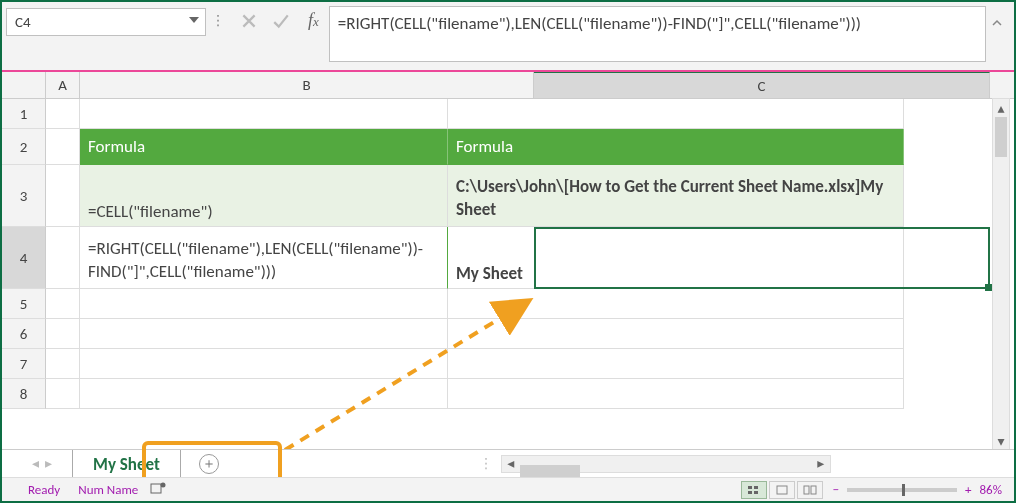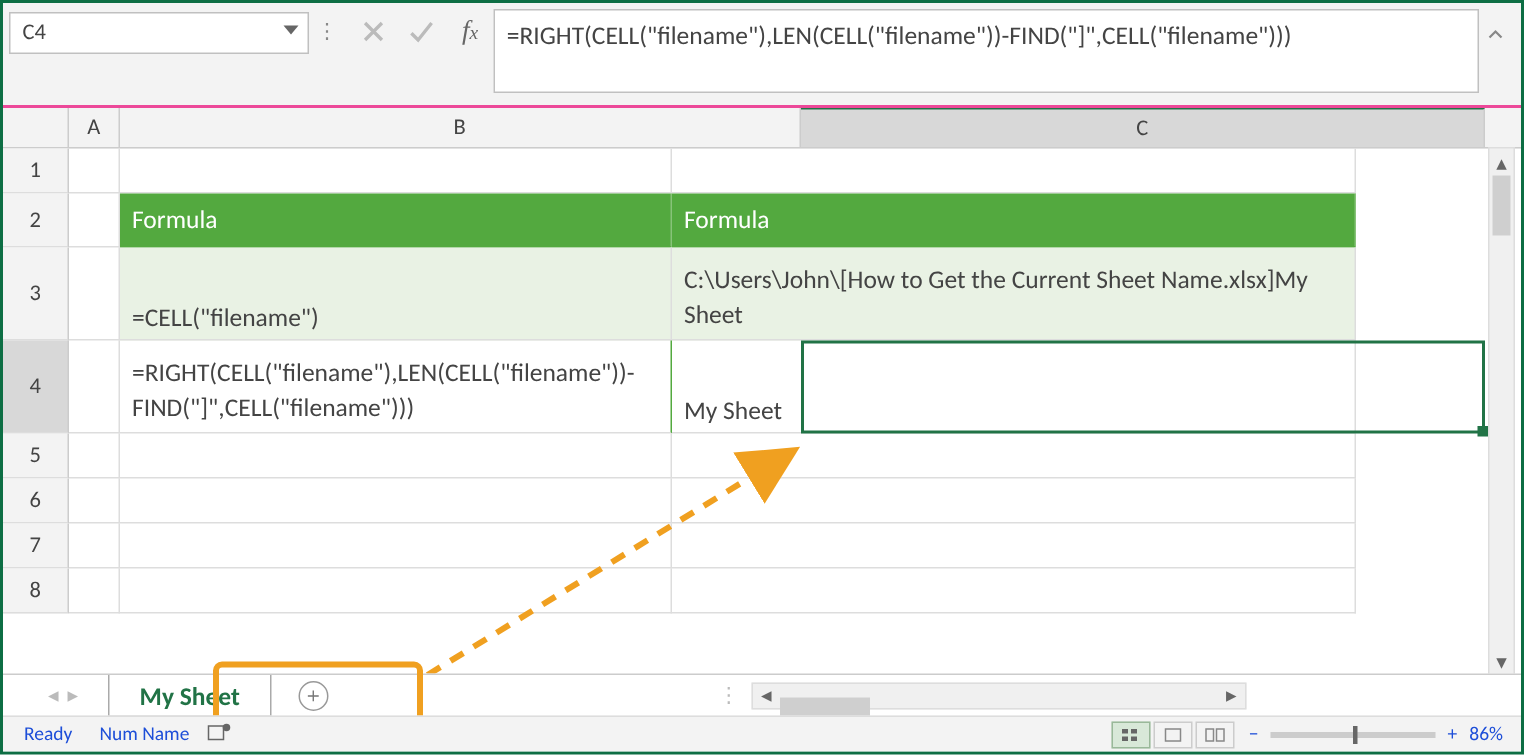--- a/index.html
+++ b/index.html
@@ -68,21 +68,21 @@
   .colB { width: 454px;}
   .colC { width: 456px; background:#d8d8d8; border-top:1px solid #217346; border-bottom:0;}
 
   
   .grid { position: relative; }
   .row { display:flex; }
   .rh { width:44px; border-right:1px solid #ccc; border-bottom:1px solid #ddd; background:#f3f3f3; display:flex; align-items:center; justify-content:center; font-size:15px;}
   .cell { border-right:1px solid #ddd; border-bottom:1px solid #ddd; padding: 4px 8px; font-size:17px; display:flex; align-items:center;}
   .cA { width:34px;}
   .cB { width:368px;}
-  .cC { width:456px;}
+  .cC { width:456px;font-weight:bold;}
   .h30 { height: 30px;}
   .h36 { height: 36px;}
   .h62 { height: 62px;}
 
   .hdr-green { background:#53a93f; color:#fff; font-weight:400; border-bottom:1px solid #53a93f; border-right-color: rgba(255,255,255,.3);}
   .lt-green { background:#e9f2e4; }
   .align-top { align-items:flex-end; }
   .wrap { white-space: normal; line-height: 1.35; align-items:flex-end;}
 
   
@@ -107,21 +107,21 @@
   .tab-nav { display:flex; gap:6px; margin: 0 20px 0 30px; color:#bbb;}
   .sheet-tab { border:1px solid #aaa; border-top:none; padding: 4px 20px 2px 20px; color:#217346; font-weight:600; font-size:17px; background:#fff;}
   .add-sheet { margin-left:18px; width:20px; height:20px; border:1px solid #999; border-radius:50%; display:flex; align-items:center; justify-content:center; color:#777; font-size:14px;}
   .h-divider { margin-left: 260px; color:#bbb;}
   .hscroll { flex:0 0 330px; height:18px; background:#f0f0f0; border:1px solid #ddd; margin: 0 8px 0 8px; display:flex; align-items:center;}
   .hscroll .left, .hscroll .right { width:18px; text-align:center; color:#666;}
   .hscroll .track { flex:1; position:relative;}
   .hscroll .thumb { position:absolute; left:0; top:1px; width:60px; height:14px; background:#cfcfcf;}
 
   
-  .status-bar { position:absolute; left:0; right:0; bottom:0; height:24px; background:#f3f3f3; border-top:1px solid #ddd; display:flex; align-items:center; font-size:13px; color:#1d4ed8;}
+  .status-bar { position:absolute; left:0; right:0; bottom:0; height:24px; background:#f3f3f3; border-top:1px solid #ddd; display:flex; align-items:center; font-size:13px; color:#a21caf;padding-left:12px;}
   .status-bar .ready { margin-left:14px;}
   .status-bar .numlock { margin-left:18px;}
   .status-bar .rec { margin-left:12px;}
   .views { margin-left:auto; display:flex; gap:2px; margin-right:10px;}
   .view-btn { width:26px; height:18px; border:1px solid #ccc; display:flex; align-items:center; justify-content:center;}
   .view-btn.active { background:#d8e8d8; border-color:#99b899;}
   .zoom { display:flex; align-items:center; gap:8px; margin-right:12px;}
   .zoom-track { width:110px; height:4px; background:#ccc; position:relative;}
   .zoom-thumb { position:absolute; left:50%; top:-4px; width:3px; height:12px; background:#666;}
 

